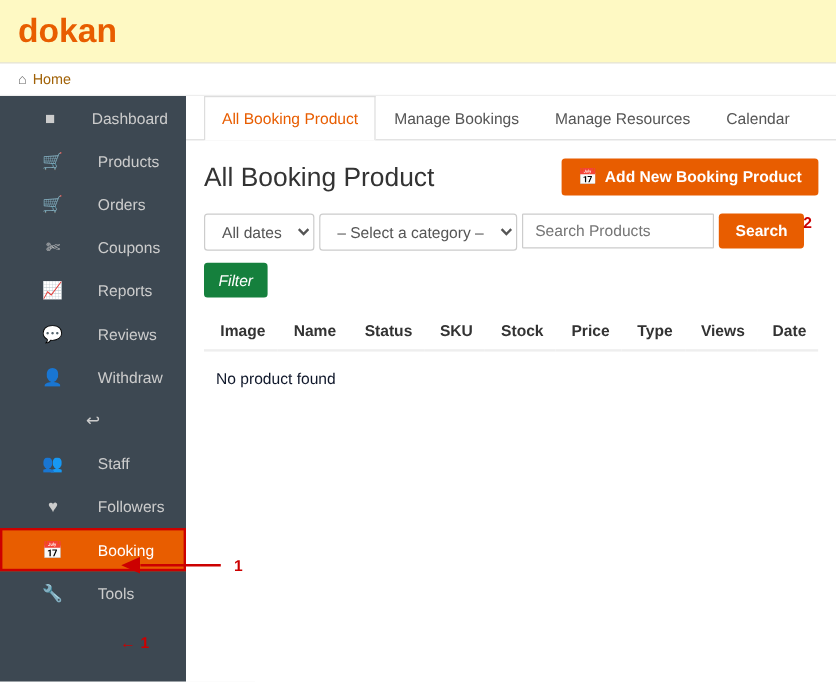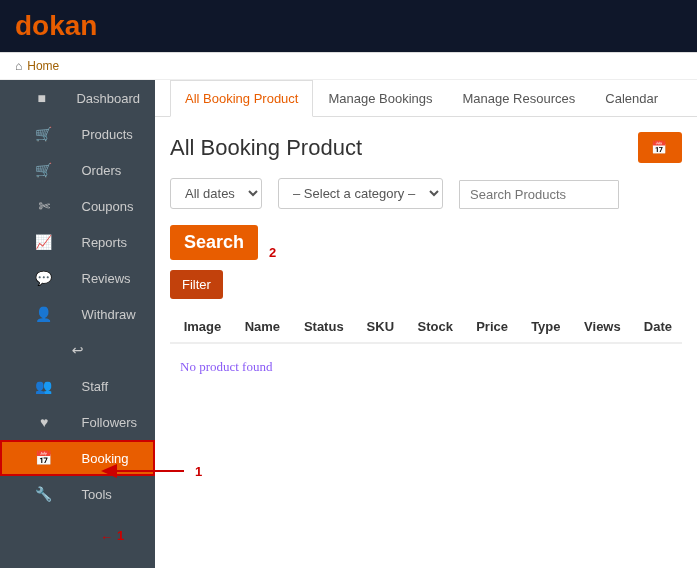--- a/index.html
+++ b/index.html
@@ -1,19 +1,19 @@
 <!DOCTYPE html>
 <html><head>
   <meta charset="utf-8">
   <style>
     * { box-sizing: border-box; margin: 0; padding: 0; }
     body { font-family: Arial, sans-serif; font-size: 13px; color: #333; background: #f5f5f5; width: 697px; height: 568px; overflow: hidden; }
 
     
-    .header { background: #0f172a; padding: 10px 15px; border-bottom: 1px solid #ddd; }
+    .header { background: #fef9c3; padding: 10px 15px; border-bottom: 1px solid #ddd; }
     .logo { font-size: 28px; font-weight: bold; color: #333; }
     .logo span { color: #e85d00; }
     .breadcrumb { font-size: 12px; color: #666; padding: 6px 15px; background: #fff; border-bottom: 1px solid #eee; display: flex; align-items: center; gap: 5px; }
 
     
     .layout { display: flex; height: calc(568px - 75px); }
 
     
     .sidebar { width: 155px; background: #3d4852; flex-shrink: 0; overflow-y: auto; }
     .sidebar-item { display: flex; align-items: center; gap: 8px; padding: 10px 15px; color: #ccc; cursor: pointer; font-size: 13px; text-decoration: none; }
@@ -30,34 +30,34 @@
     .tab.active { border: 1px solid #ddd; border-bottom: 1px solid #fff; color: #e85d00; background: #fff; }
 
     
     .content { padding: 15px; }
     .content-header { display: flex; align-items: center; justify-content: space-between; margin-bottom: 15px; }
     .page-title { font-size: 22px; font-weight: 300; color: #333; }
 
     .btn-add { background: #e85d00; color: #fff; border: none; padding: 8px 14px; font-size: 13px; cursor: pointer; border-radius: 3px; display: flex; align-items: center; gap: 6px; font-weight: bold; }
 
     
-    .filters { display: flex; align-items: flex-end; gap: 16px; margin-bottom: 10px; flex-wrap: wrap; }
+    .filters { display: flex; align-items: flex-start; gap: 4px; margin-bottom: 10px; flex-wrap: wrap; }
     .filter-select { padding: 6px 10px; border: 1px solid #ccc; border-radius: 3px; font-size: 13px; color: #555; background: #fff; cursor: pointer; }
     .filter-input { padding: 6px 10px; border: 1px solid #ccc; border-radius: 1px; font-size: 13px; color: #999; width: 160px; }
-    .btn-search { background: #e85d00; color: #fff; border: none; padding: 7px 14px; font-size: 18px; cursor: pointer; border-radius: 3px; font-weight: bold; }
-
-    
-    .btn-filter { background: #c2410c; color: #fff; border: none; padding: 7px 12px; font-size: 13px; cursor: pointer; border-radius: 3px; margin-bottom: 12px; }
+    .btn-search { background: #e85d00; color: #fff; border: none; padding: 7px 14px; font-size: 13px; cursor: pointer; border-radius: 3px; font-weight: bold; }
+
+    
+    .btn-filter { background: #15803d; color: #fff; border: none; padding: 7px 12px; font-size: 13px; cursor: pointer; border-radius: 3px; margin-bottom: 12px; font-style: italic; }
 
     
     .table-wrap { overflow-x: auto; }
     table { width: 100%; border-collapse: collapse; font-size: 13px; }
     thead tr { border-bottom: 2px solid #eee; }
     thead th { text-align: right; padding: 8px 10px; font-weight: bold; color: #333; font-size: 13px; }
-    .no-product { color: #8b5cf6; padding: 15px 10px; font-size: 13px; font-family: Liberation Serif, serif; }
+    .no-product { color: #0f172a; padding: 15px 10px; font-size: 13px; }
 
     
     .sidebar-item.active { outline: 2px solid #cc0000; outline-offset: -2px; }
   </style>
 </head>
 <body>
 
 <div class="header">
   <div class="logo">
     <span style="color:#e85d00;">d</span><span>okan</span>
@@ -155,20 +155,21 @@
       </div>
     </div>
 
     <div class="content">
 
       
       <div class="content-header">
         <h1 class="page-title">All Booking Product</h1>
         <button class="btn-add">
           <span>📅</span>
+          <span>Add New Booking Product</span>
         </button>
       </div>
 
       
       <div class="filters">
         <select class="filter-select">
           <option>All dates</option>
         </select>
         <select class="filter-select">
           <option>– Select a category –</option>

